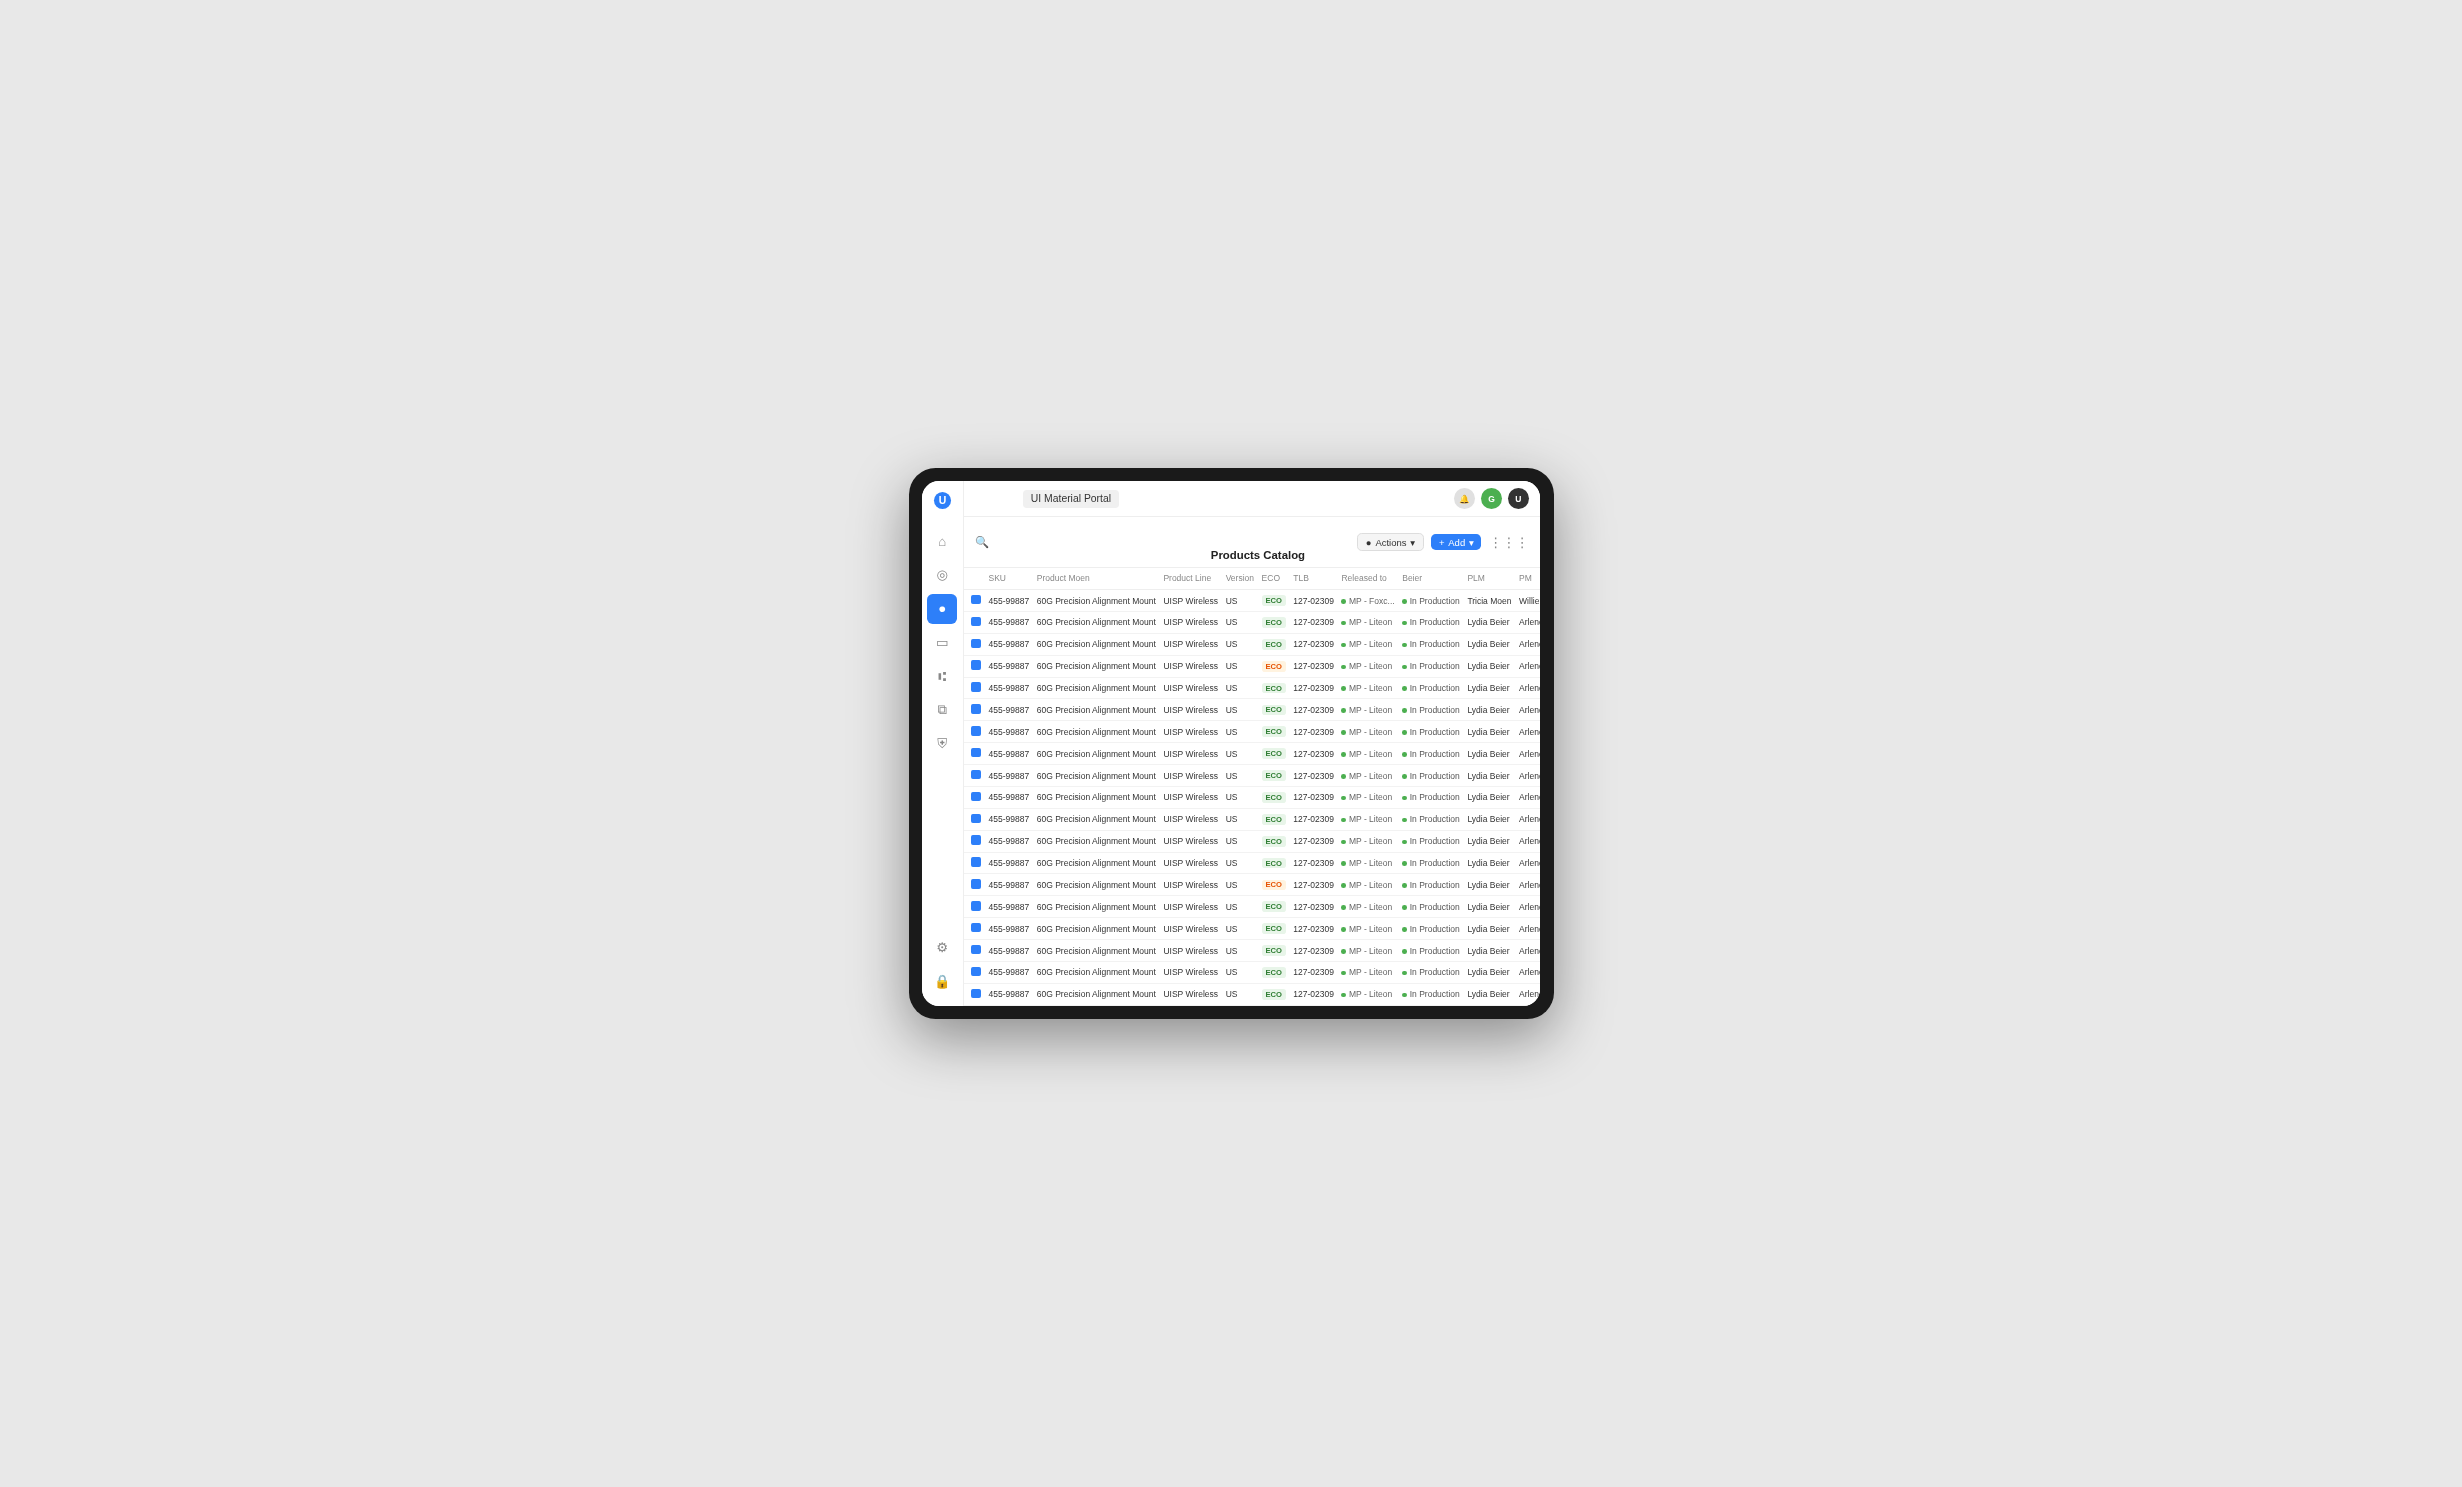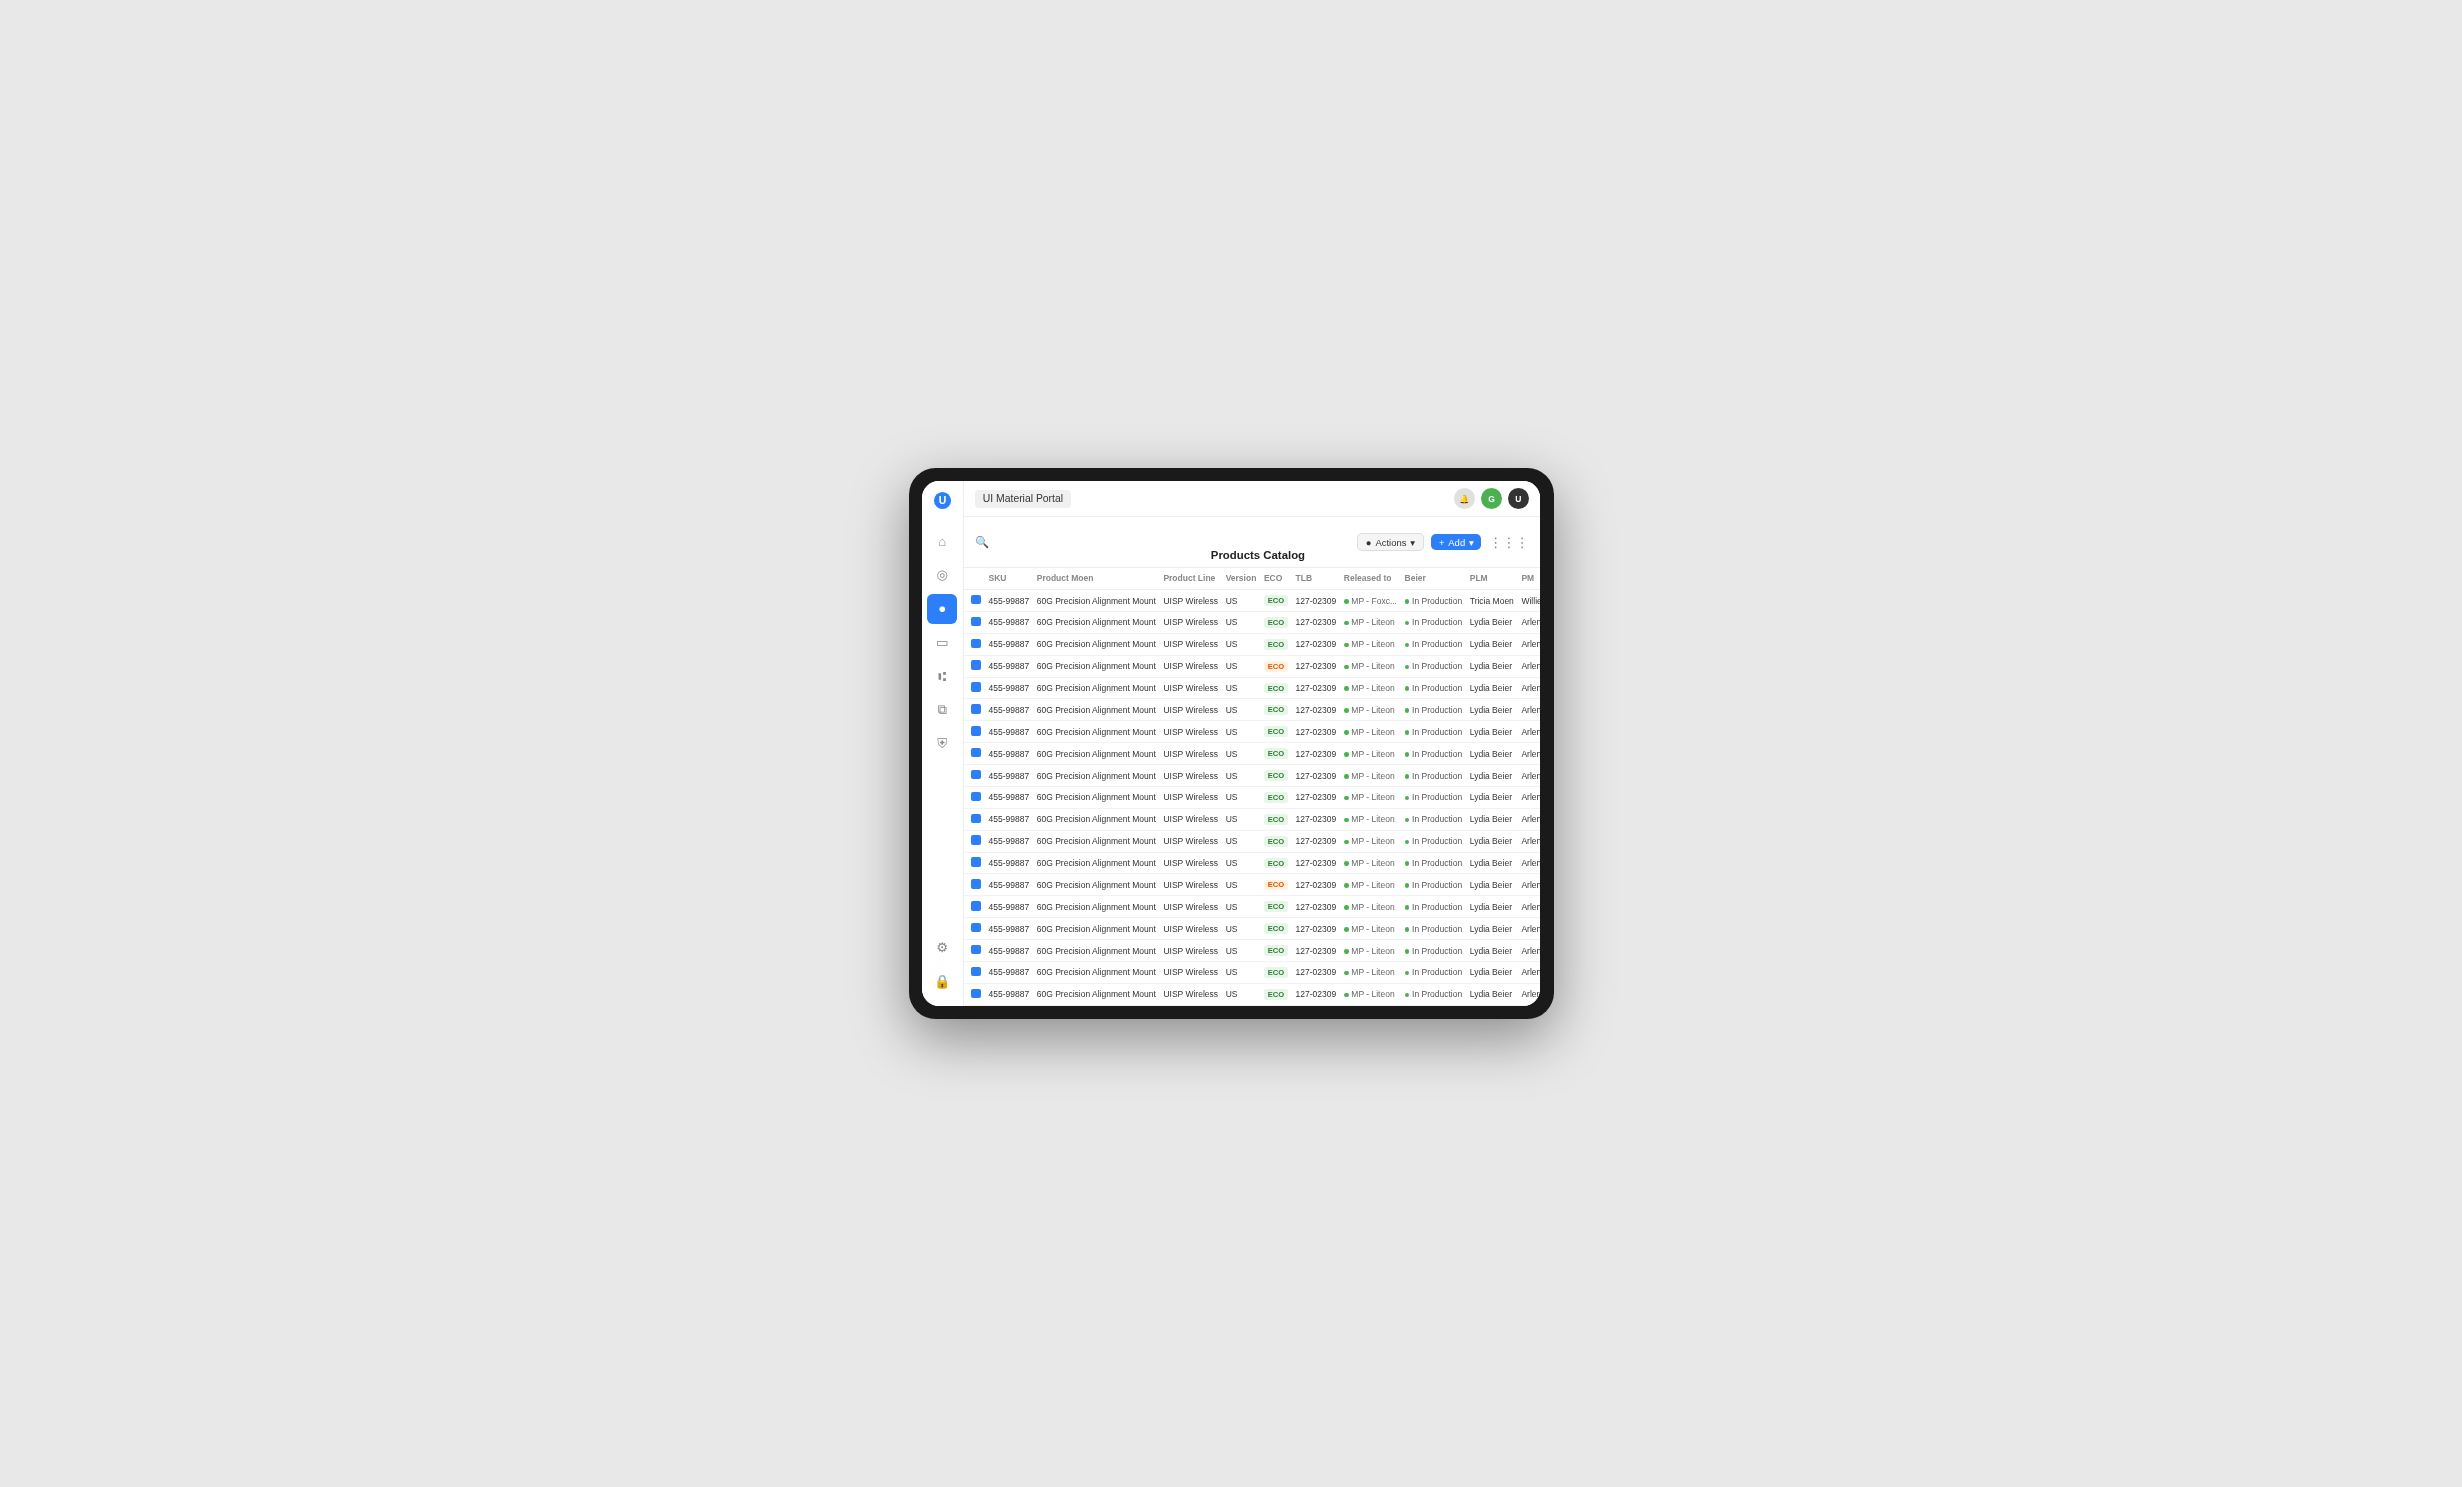--- a/index.html
+++ b/index.html
@@ -73,20 +73,21 @@
       border-bottom: 0.9px solid #eee;
       gap: 7.6px;
     }
     .topbar-tab {
       font-size: 10.4px;
       color: #333;
       font-weight: 500;
       padding: 3.8px 7.6px;
       border-radius: 3.8px;
       background: #f0f0f0;
+      margin-left: 48px;
     }
     .topbar-spacer { flex: 1; }
     .topbar-icons {
       display: flex;
       gap: 5.7px;
       align-items: center;
     }
     .topbar-avatar {
       width: 21px;
       height: 21px;
@@ -169,21 +170,21 @@
       width: 100%;
       border-collapse: collapse;
       font-size: 9px;
     }
     thead th {
       position: sticky;
       top: 0;
       background: #fff;
       text-align: left;
       padding: 5.7px 3.8px;
-      font-weight: 700;
+      font-weight: 400;
       color: #888;
       font-size: 8.5px;
       border-bottom: 0.9px solid #eee;
       white-space: nowrap;
     }
     thead th:first-child { padding-left: 7.6px; width: 19px; }
     tbody tr {
       border-bottom: 0.9px solid #f2f2f2;
     }
     tbody td {

